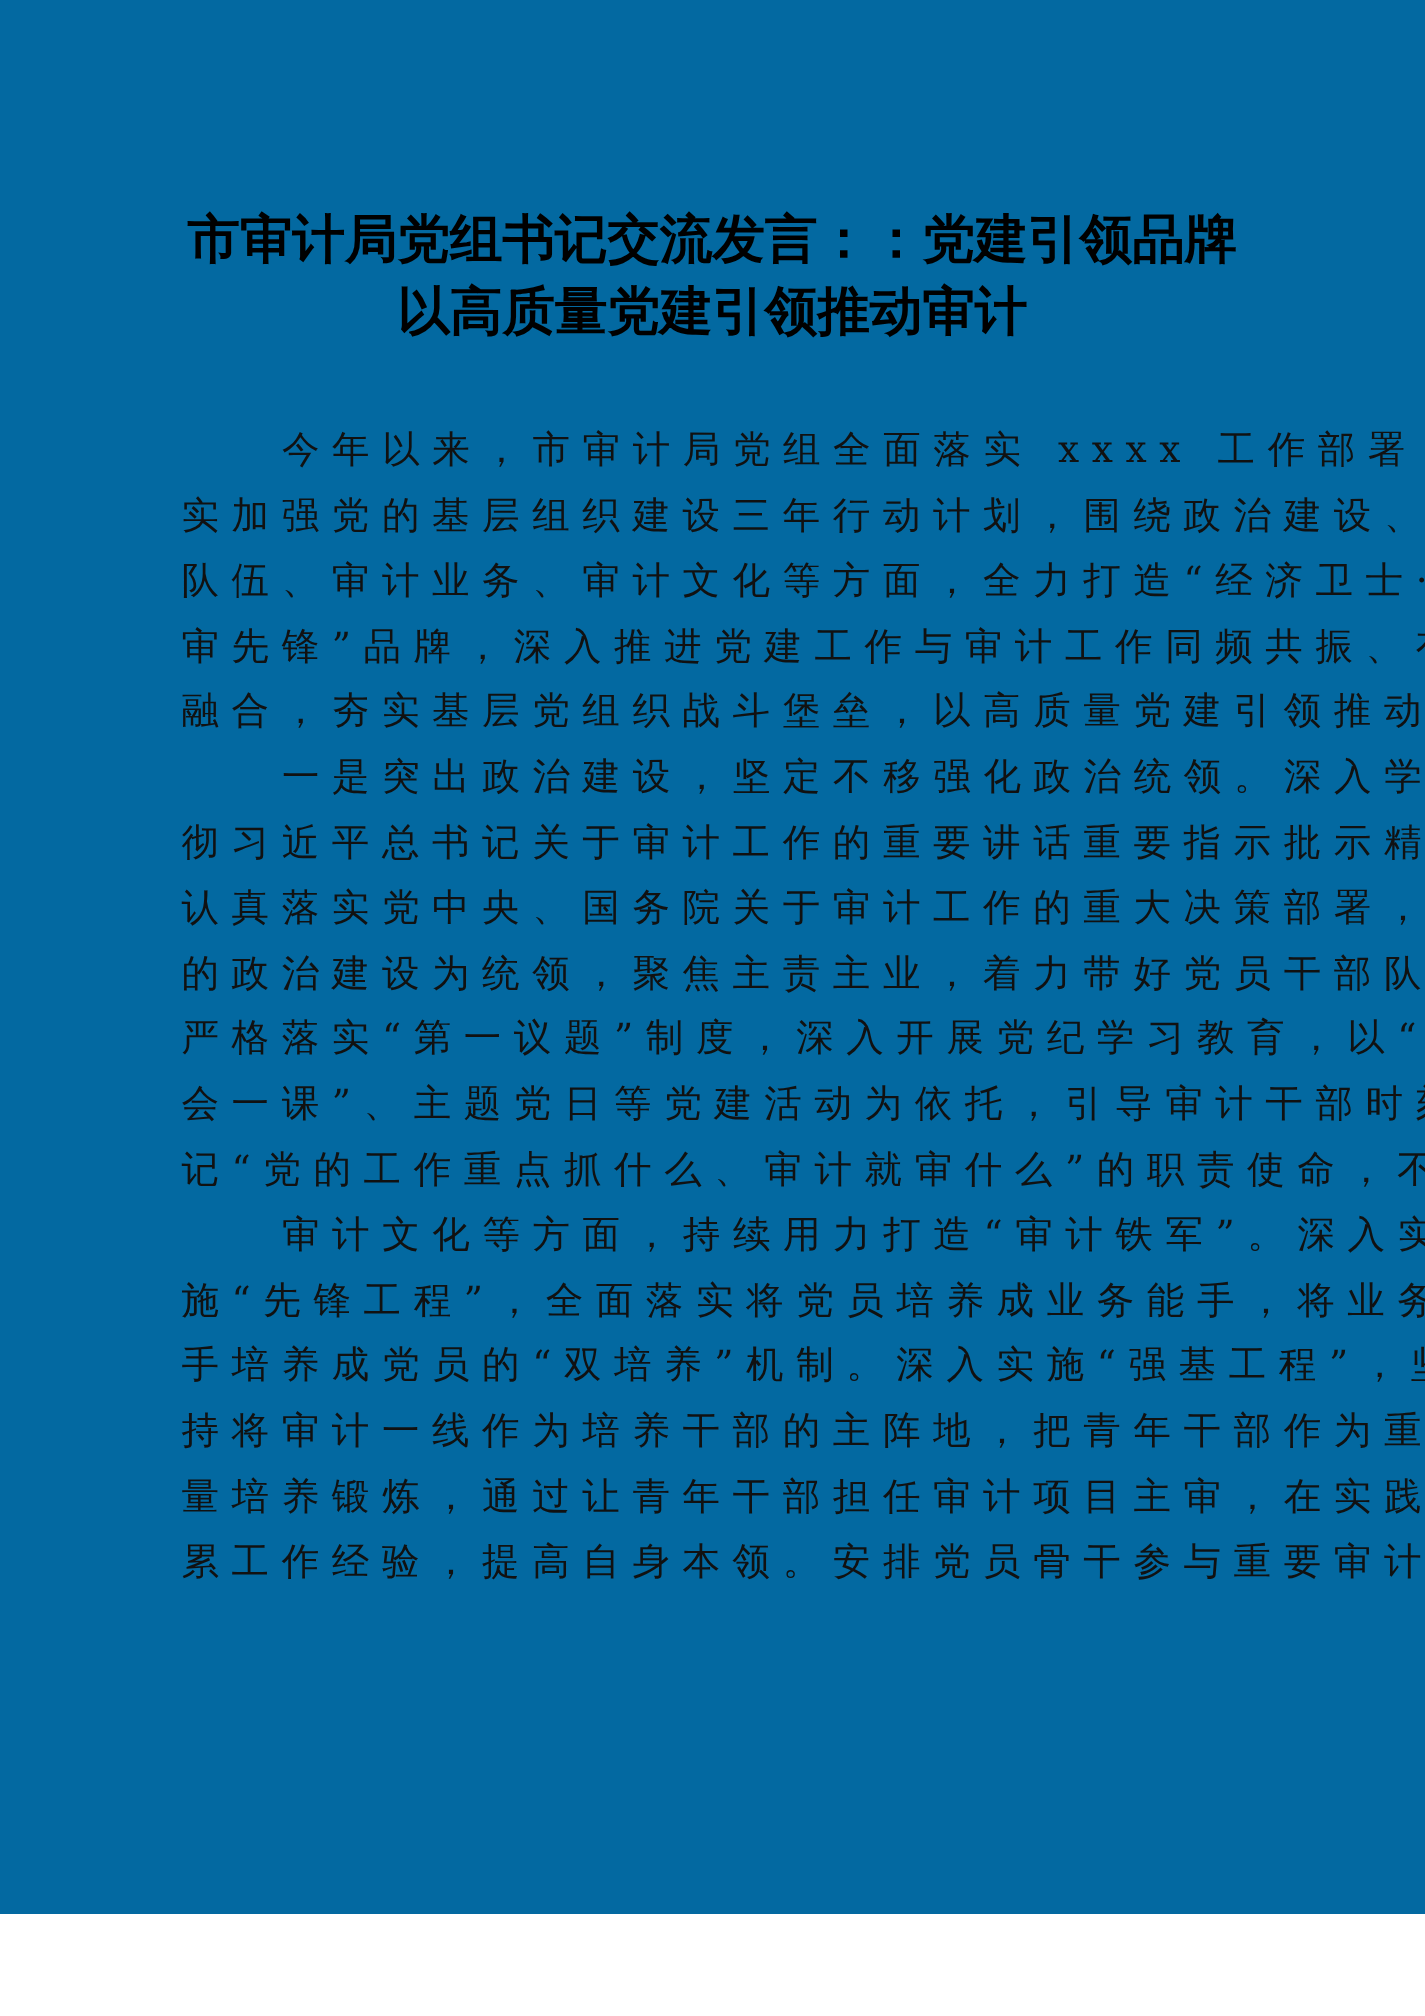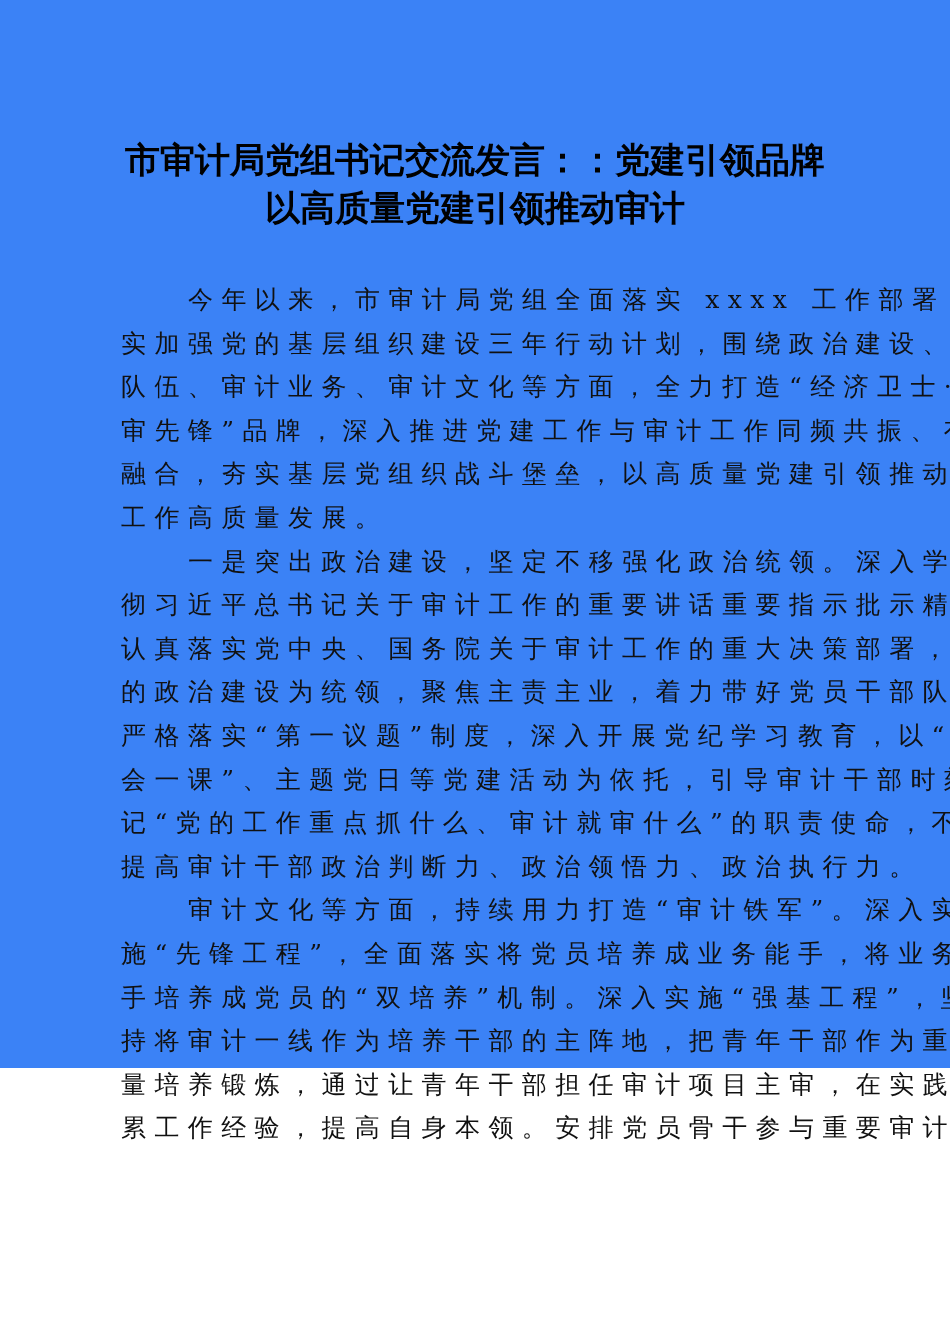--- a/index.html
+++ b/index.html
@@ -12,22 +12,22 @@
     height: 1344px;
     position: relative;
     overflow: hidden;
     font-family: "DejaVu Serif", "Liberation Serif", serif;
     color: #111111;
   }
   .page {
     position: absolute;
     left: 0; top: 0;
     width: 950px;
-    height: 1068px;
-    background: #3b82f6;
+    height: 1276px;
+    background: #0369a1;
   }
   .title {
     position: absolute;
     left: 100px;
     width: 750px;
     top: 136px;
     text-align: center;
     font-family: "DejaVu Serif", "Liberation Serif", serif;
     font-weight: bold;
     font-size: 35px;
@@ -76,32 +76,30 @@
   </div>
 
   <div class="body">
 
     <div class="para">
       <span class="line indent">今年以来，市审计局党组全面落实 xxxx 工作部署，贯彻落</span>
       <span class="line">实加强党的基层组织建设三年行动计划，围绕政治建设、审计</span>
       <span class="line">队伍、审计业务、审计文化等方面，全力打造“经济卫士·兰</span>
       <span class="line">审先锋”品牌，深入推进党建工作与审计工作同频共振、有机</span>
       <span class="line">融合，夯实基层党组织战斗堡垒，以高质量党建引领推动审计</span>
-      <span class="line">工作高质量发展。</span>
     </div>
 
     <div class="para">
       <span class="line indent"><span class="lead">一是突出政治建设，坚定不移强化政治统领。</span><span>深入学习贯</span></span>
       <span class="line">彻习近平总书记关于审计工作的重要讲话重要指示批示精神，</span>
       <span class="line">认真落实党中央、国务院关于审计工作的重大决策部署，以党</span>
       <span class="line">的政治建设为统领，聚焦主责主业，着力带好党员干部队伍。</span>
       <span class="line">严格落实“第一议题”制度，深入开展党纪学习教育，以“三</span>
       <span class="line">会一课”、主题党日等党建活动为依托，引导审计干部时刻牢</span>
       <span class="line">记“党的工作重点抓什么、审计就审什么”的职责使命，不断</span>
-      <span class="line">提高审计干部政治判断力、政治领悟力、政治执行力。</span>
     </div>
 
     <div class="para">
       <span class="line indent"><span class="lead">审计文化等方面，持续用力打造“审计铁军”。</span><span>深入实</span></span>
       <span class="line">施“先锋工程”，全面落实将党员培养成业务能手，将业务能</span>
       <span class="line">手培养成党员的“双培养”机制。深入实施“强基工程”，坚</span>
       <span class="line">持将审计一线作为培养干部的主阵地，把青年干部作为重要力</span>
       <span class="line">量培养锻炼，通过让青年干部担任审计项目主审，在实践中积</span>
       <span class="line">累工作经验，提高自身本领。安排党员骨干参与重要审计项目，</span>
     </div>

